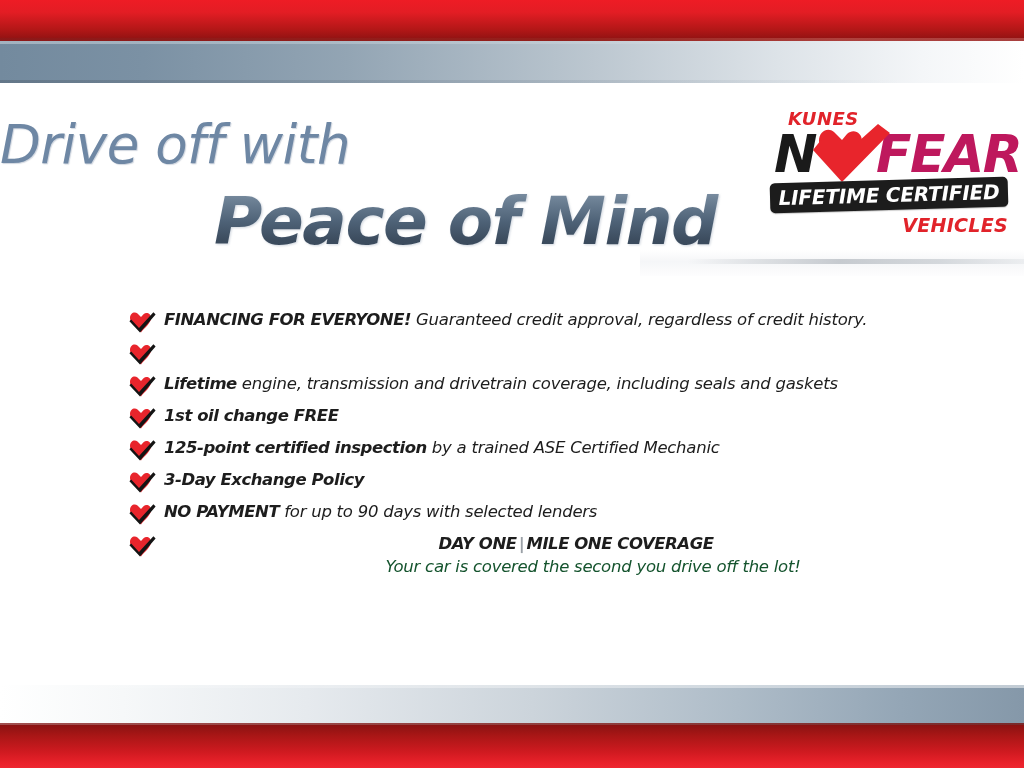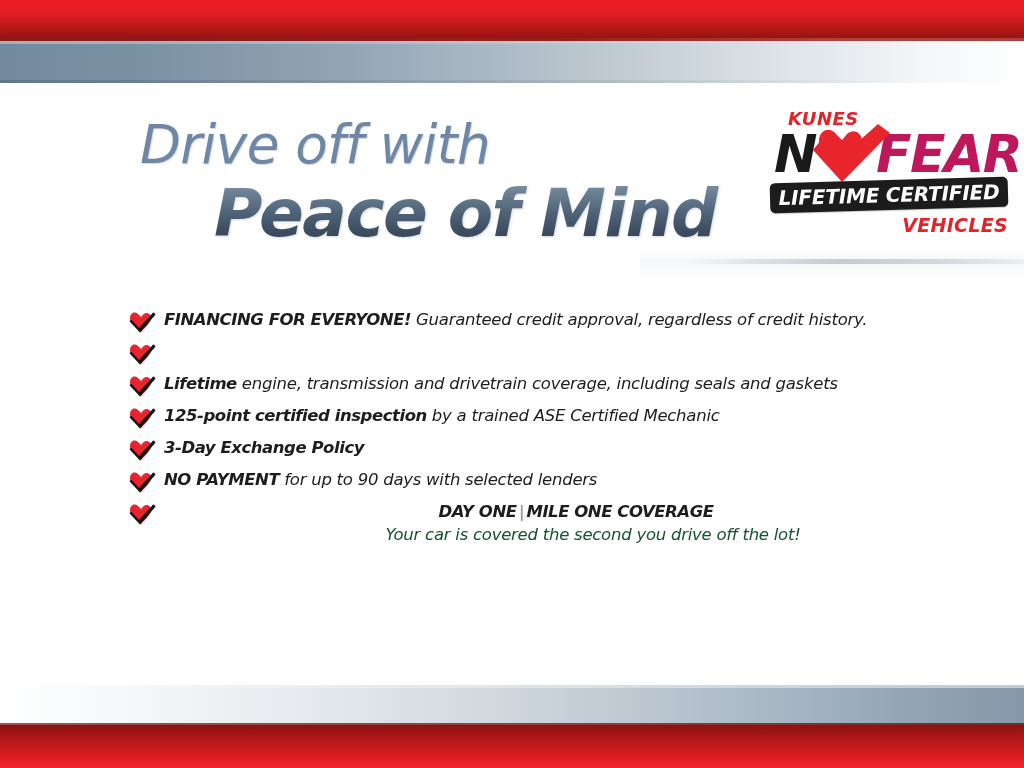--- a/index.html
+++ b/index.html
@@ -97,34 +97,33 @@
     left: 0; top: 118px;
     width: 740px;
   }
   .headline-line1 {
     font-family: "DejaVu Sans", sans-serif;
     font-style: italic;
     font-weight: normal;
     font-size: 53px;
     letter-spacing: -0.5px;
     color: #6e87a4;
-    margin-left: 140px;
     line-height: 1.02;
     white-space: nowrap;
     text-shadow: 1px 1px 1px rgba(150,165,185,.45);
   }
   .headline-line2 {
     font-family: "DejaVu Sans", sans-serif;
     font-style: italic;
     font-weight: bold;
     font-size: 66px;
     letter-spacing: -1.5px;
     line-height: 1.02;
     margin-left: 214px;
-    margin-top: 8px;
+    margin-top: 16px;
     white-space: nowrap;
     background: linear-gradient(to bottom, #8496a9 0%, #6d8195 18%, #4e6277 50%, #3c4c5e 78%, #36465a 100%);
     -webkit-background-clip: text;
     background-clip: text;
     color: transparent;
     -webkit-text-fill-color: transparent;
     filter: drop-shadow(1.5px 1.5px 1px rgba(170,180,195,.55));
   }
 
   
@@ -337,20 +336,27 @@
     </div>
 
     <div class="bullet-row">
       <svg class="bullet-icon" viewBox="0 0 28 22">
         <path d="M2 7 C2 2 6.5 0 9.5 2.4 L13 6 L15.5 3.2 C18.5 0.4 23 2.4 23 7 C23 10.5 20 14 14 20 L13 21.4 L10.5 18.6 C4.5 12.6 2 10.5 2 7 Z" fill="#E8252C"></path>
         <path d="M3.2 8.5 L11 17 L25.4 1.2 L27.6 3.6 L12 21.6 L1.4 10.2 Z" fill="#141414"></path>
       </svg>
       <div class="bullet-text"><span class="b">Lifetime</span><span> engine, transmission and drivetrain coverage, including seals and gaskets</span></div>
     </div>
 
+    <div class="bullet-row">
+      <svg class="bullet-icon" viewBox="0 0 28 22">
+        <path d="M2 7 C2 2 6.5 0 9.5 2.4 L13 6 L15.5 3.2 C18.5 0.4 23 2.4 23 7 C23 10.5 20 14 14 20 L13 21.4 L10.5 18.6 C4.5 12.6 2 10.5 2 7 Z" fill="#E8252C"></path>
+        <path d="M3.2 8.5 L11 17 L25.4 1.2 L27.6 3.6 L12 21.6 L1.4 10.2 Z" fill="#141414"></path>
+      </svg>
+      <div class="bullet-text"><span class="b">1st oil change FREE</span><span></span></div>
+    </div>
 
     <div class="bullet-row">
       <svg class="bullet-icon" viewBox="0 0 28 22">
         <path d="M2 7 C2 2 6.5 0 9.5 2.4 L13 6 L15.5 3.2 C18.5 0.4 23 2.4 23 7 C23 10.5 20 14 14 20 L13 21.4 L10.5 18.6 C4.5 12.6 2 10.5 2 7 Z" fill="#E8252C"></path>
         <path d="M3.2 8.5 L11 17 L25.4 1.2 L27.6 3.6 L12 21.6 L1.4 10.2 Z" fill="#141414"></path>
       </svg>
       <div class="bullet-text"><span class="b">125-point certified inspection</span><span> by a trained ASE Certified Mechanic</span></div>
     </div>
 
 

